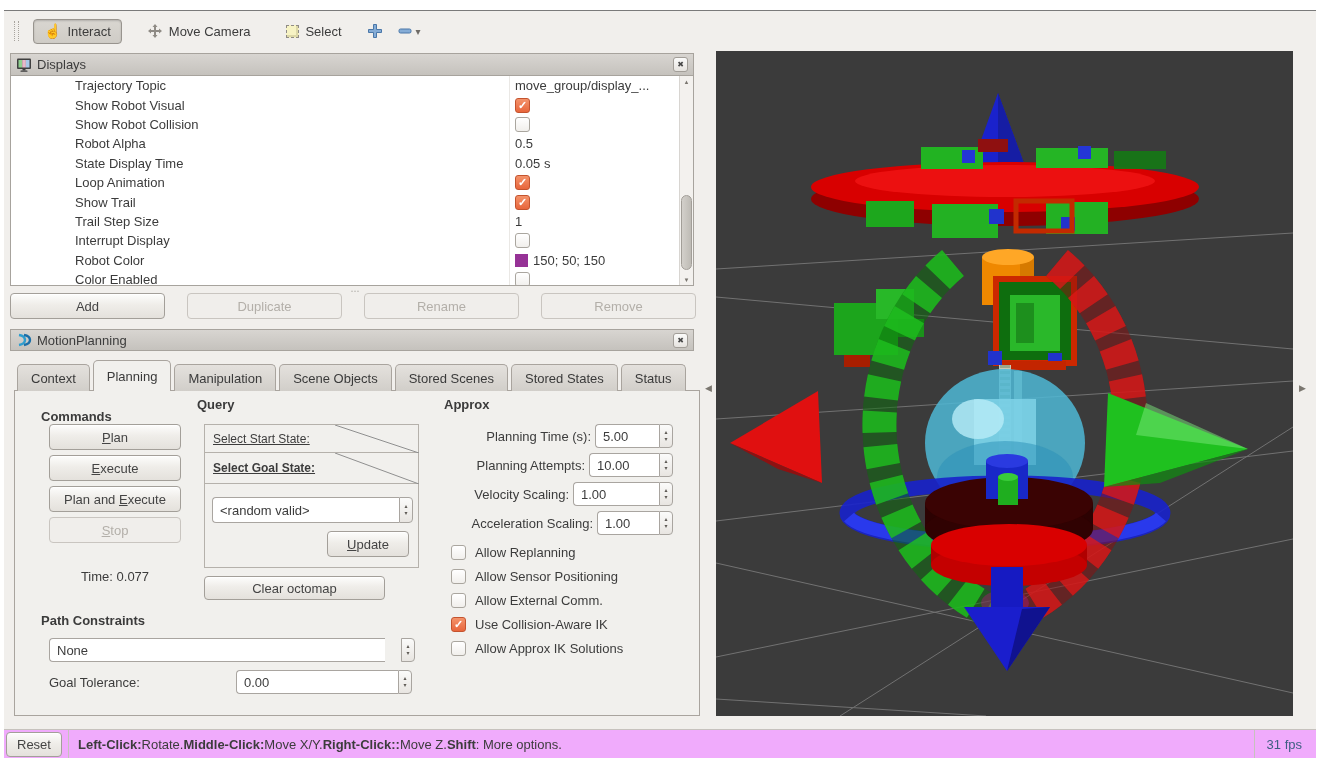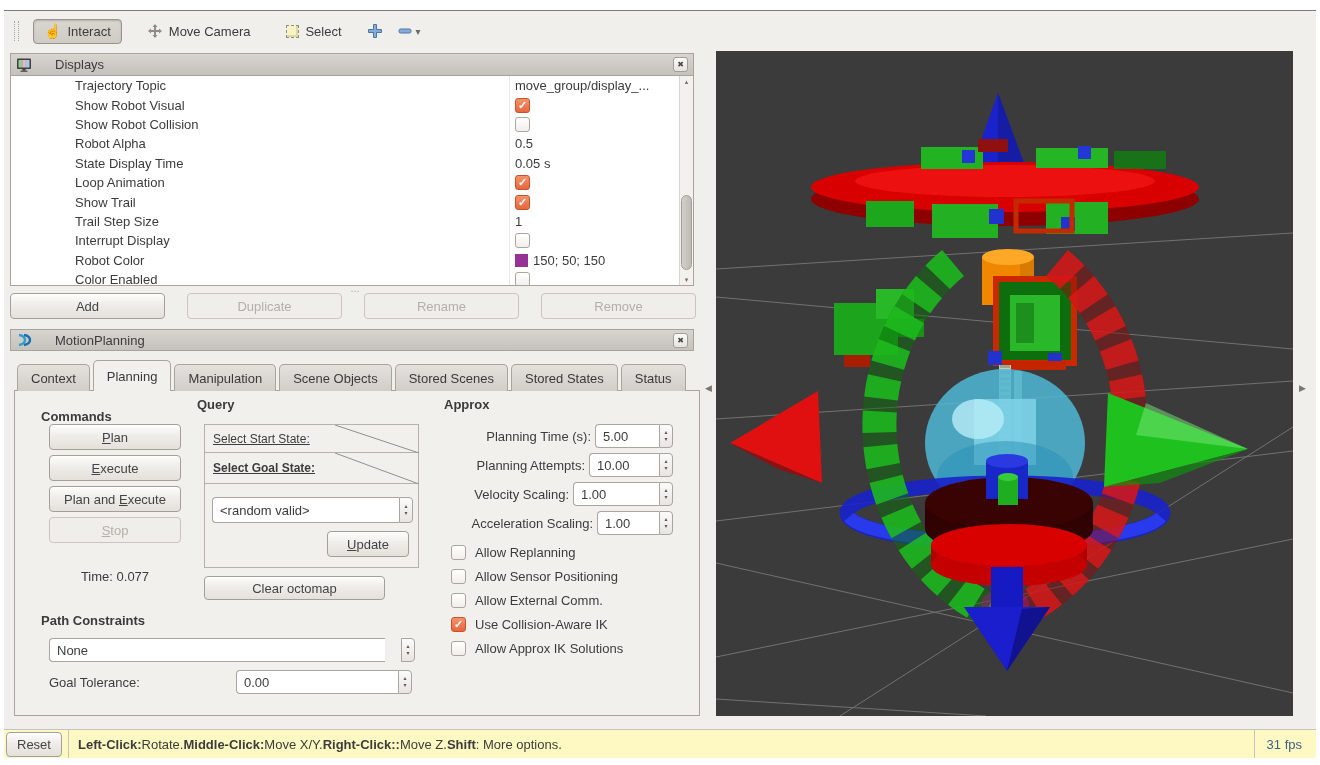--- a/index.html
+++ b/index.html
@@ -11,21 +11,21 @@
   .tb-handle { width:5px; height:20px; border-left:1px dotted #a8a49e; border-right:1px dotted #a8a49e; }
   .tb-btn { display:flex; align-items:center; gap:6px; font-size:13px; color:#3c3c3c; background:transparent; border:1px solid transparent; border-radius:4px; padding:4px 10px; }
   .tb-btn.pressed { background:linear-gradient(#d9d6d1,#cfccc6); border:1px solid #989side; border:1px solid #98948e; box-shadow:inset 0 1px 2px rgba(0,0,0,.18); }
   .hand-glyph { font-size:14px; line-height:14px; color:#3a3a3a; }
   .sel-box { width:13px; height:13px; border:1px dashed #908c86; background:#f7f3c4; box-shadow:inset -2px -2px 0 #ddd8a8; }
   .tb-icon { background:transparent; border:none; display:flex; align-items:center; gap:3px; }
   .caret { font-size:10px; color:#6f6b66; }
 
   
   .panel-header { height:22px; background:linear-gradient(#d8d5d1,#c5c2bd); display:flex; align-items:center; padding:0 5px; border-bottom:1px solid #a7a39d; }
-  .panel-title { font-size:13px; color:#3c3c3c; margin-left:23px; flex:1; }
+  .panel-title { font-size:13px; color:#3c3c3c; margin-left:5px; flex:1; }
   .close-btn { width:15px; height:15px; border:1px solid #a29e98; border-radius:3px; background:linear-gradient(#fbfbfa,#e6e3df); display:flex; align-items:center; justify-content:center; }
   .close-btn::before { content:"\2716"; font-size:8px; color:#4a4a4a; }
 
   #displays-panel { position:absolute; left:6px; top:42px; width:684px; height:233px; border:1px solid #a7a39d; background:#fff; }
   #displays-body { position:absolute; left:0; top:22px; right:14px; bottom:0; overflow:hidden; background:#fff; }
   .prop-row { display:flex; height:19.4px; align-items:center; font-size:13px; color:#3b3b3b; }
   .prop-label { width:498px; padding-left:64px; white-space:nowrap; overflow:hidden; }
   .prop-value { flex:1; border-left:1px solid #eae8e5; padding-left:5px; display:flex; align-items:center; gap:5px; height:100%; white-space:nowrap; overflow:hidden; }
   .swatch { width:13px; height:13px; display:inline-block; flex:0 0 13px; }
   .cb { width:15px; height:15px; border:1px solid #aaa69f; border-radius:3px; background:linear-gradient(#ffffff,#f1efec); display:inline-flex; align-items:center; justify-content:center; flex:0 0 15px; }
@@ -87,21 +87,21 @@
   #goal-tol-spin { position:absolute; left:221px; top:279px; width:176px; height:24px; display:flex; }
 
   
   #viewport { position:absolute; left:712px; top:40px; width:577px; height:665px; }
   #viewport svg { display:block; }
   .collapse-arrow { position:absolute; font-size:9px; color:#7a766f; }
   #collapse-left { left:701px; top:372px; }
   #collapse-right { left:1295px; top:372px; }
 
   
-  #statusbar { position:absolute; left:0; top:718px; width:100%; height:29px; background:#fef9c3; border-top:1px solid #c6c2bd; display:flex; align-items:center; padding:0 2px; }
+  #statusbar { position:absolute; left:0; top:718px; width:100%; height:29px; background:#f0abfc; border-top:1px solid #c6c2bd; display:flex; align-items:center; padding:0 2px; }
   #reset-btn { height:25px; padding:0 10px; }
   #status-help { margin-left:6px; padding-left:9px; border-left:1px solid #c6c2bd; font-size:13px; color:#3c3c3c; height:100%; display:flex; align-items:center; white-space:nowrap; }
   #status-help b { font-weight:bold; }
   #fps { margin-left:auto; border-left:1px solid #c6c2bd; padding:0 12px; height:100%; display:flex; align-items:center; font-size:13px; color:#3e5f82; }
 </style>
 </head>
 <body>
 
 <div class="app">
 

